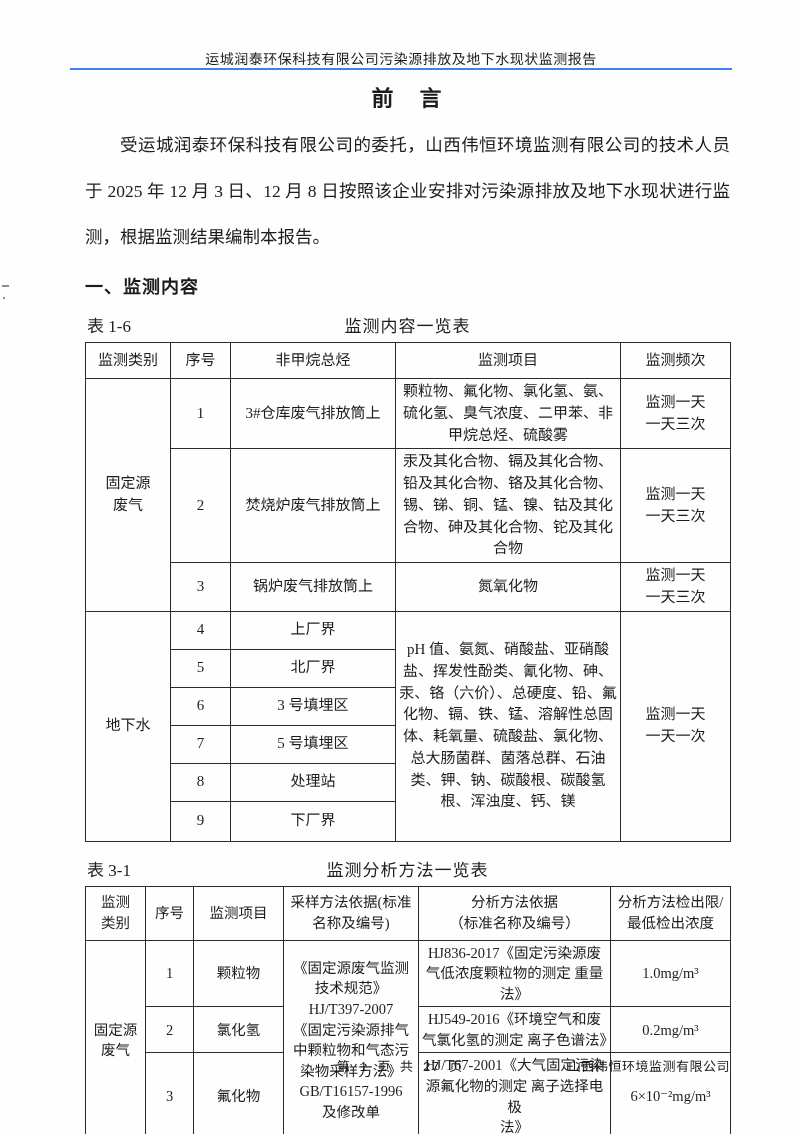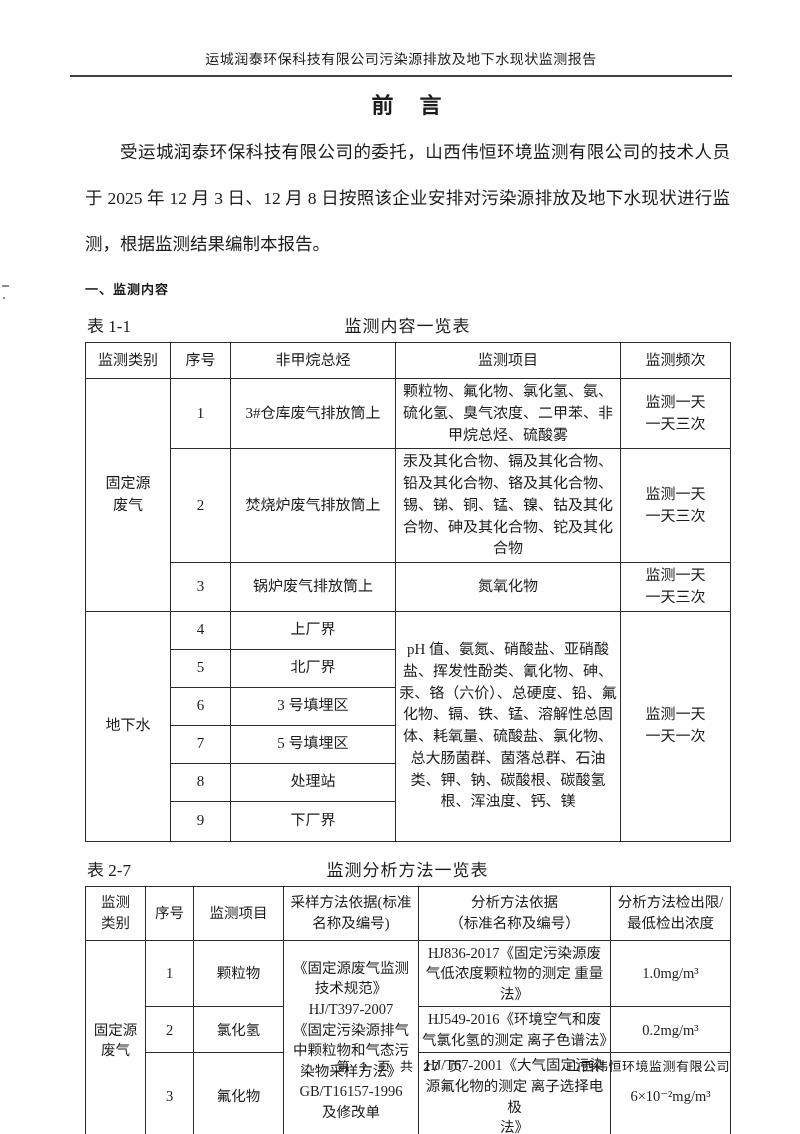--- a/index.html
+++ b/index.html
@@ -11,41 +11,40 @@
     font-family:"Liberation Serif","DejaVu Serif",serif;
     color:#1c1c1c;
     overflow:hidden;
     box-sizing:border-box;
   }
   .running-header{
     margin:48px 68px 0 70px;
     text-align:center;
     font-size:14px;
     letter-spacing:0.5px;
-    padding-bottom:7px;
-    border-bottom:2px solid #404040;
+    border-bottom:2px solid #3b82f6;
   }
   .content{margin:0 70px 0 85px;}
   .doc-title{
     margin:10px 0 0 0;
     text-align:center;
     font-size:22px;
     font-weight:bold;
     letter-spacing:2px;
   }
   .intro{
     margin:10px 0 0 0;
     font-size:17.5px;
     line-height:46px;
     text-indent:2em;
     text-align:justify;
   }
   .sec-heading{
     margin:12px 0 0 0;
-    font-size:13px;
+    font-size:18px;
     font-weight:bold;
     letter-spacing:1px;
   }
   .caption-row{
     position:relative;
     margin:14px 0 4px 0;
     height:26px;
     font-size:17px;
   }
   .caption-label{position:absolute;left:2px;top:0;}
@@ -93,21 +92,21 @@
 
   <div class="content">
 
     <h1 class="doc-title">前　言</h1>
 
     <p class="intro">受运城润泰环保科技有限公司的委托，山西伟恒环境监测有限公司的技术人员于 2025 年 12 月 3 日、12 月 8 日按照该企业安排对污染源排放及地下水现状进行监测，根据监测结果编制本报告。</p>
 
     <h2 class="sec-heading">一、监测内容</h2>
 
     <div class="caption-row">
-      <span class="caption-label">表 1-1</span>
+      <span class="caption-label">表 1-6</span>
       <span class="caption-title">监测内容一览表</span>
     </div>
 
     <table class="tbl t1">
       <colgroup>
         <col style="width:85px">
           <col style="width:60px">
           <col style="width:165px">
           <col style="width:225px">
           <col style="width:110px">
@@ -169,21 +168,21 @@
         </tr>
         <tr style="height:40px">
           <td>9</td>
           <td>下厂界</td>
         </tr>
       </tbody>
     </table>
 
 
     <div class="caption-row">
-      <span class="caption-label">表 2-7</span>
+      <span class="caption-label">表 3-1</span>
       <span class="caption-title">监测分析方法一览表</span>
     </div>
 
     <table class="tbl t2">
       <colgroup>
         <col style="width:60px">
           <col style="width:48px">
           <col style="width:90px">
           <col style="width:135px">
           <col style="width:192px">

